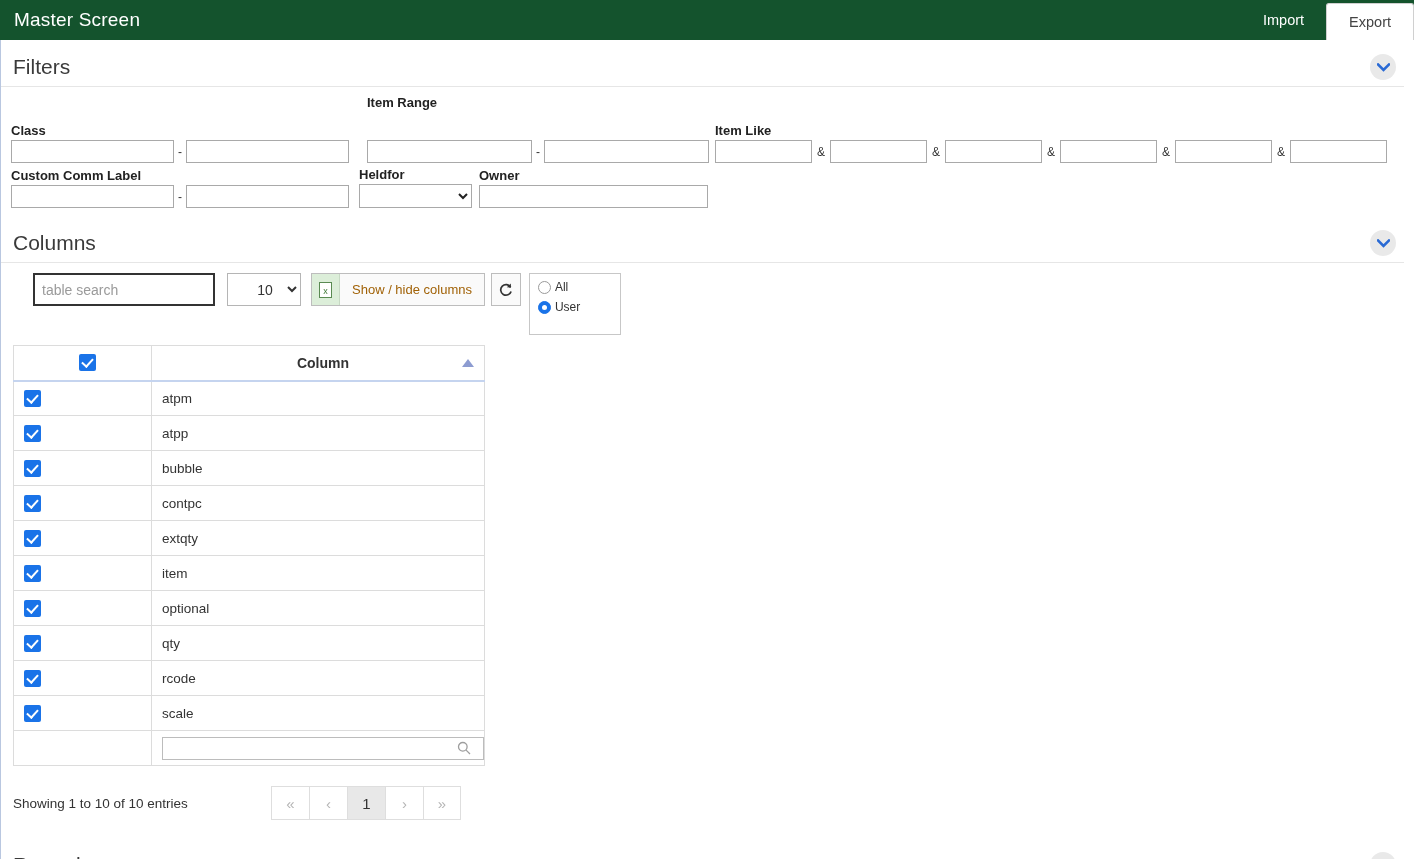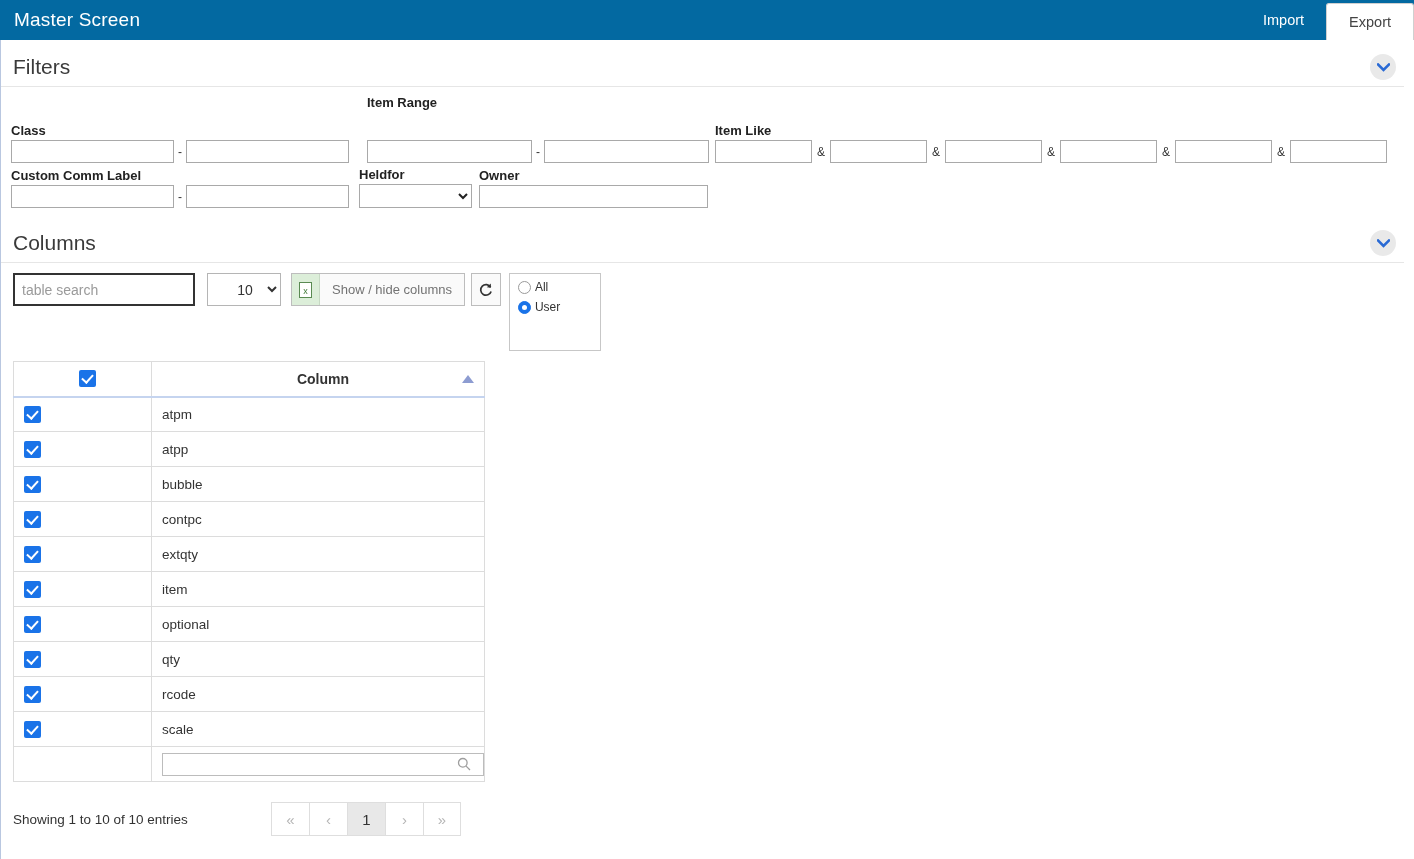--- a/index.html
+++ b/index.html
@@ -6,21 +6,21 @@
   html, body {
     margin: 0; padding: 0;
     background: #ffffff;
     font-family: "Liberation Sans", sans-serif;
   }
   body { width: 1414px; height: 859px; overflow: hidden; position: relative; }
 
   
   .topbar {
     height: 40px;
-    background: #0369a1;
+    background: #14532d;
     display: flex;
     align-items: stretch;
     position: relative;
   }
   .topbar-title {
     color: #ffffff;
     font-size: 19px;
     line-height: 40px;
     padding-left: 14px;
     letter-spacing: 0.2px;
@@ -121,20 +121,21 @@
   .columns-body { padding: 10px 0 0 12px; }
   .toolbar { display: flex; align-items: flex-start; }
   .tsearch {
     width: 182px; height: 33px;
     border: 2px solid #333333;
     font-size: 14px;
     padding: 2px 7px;
     font-family: "Liberation Sans", sans-serif;
     outline: none;
     color: #333;
+    margin-left: 20px;
   }
   .tsearch::placeholder { color: #9a9a9a; }
   .lenwrap { margin-left: 12px; }
   .lensel {
     width: 74px; height: 33px;
     border: 1px solid #b5b5b5;
     font-size: 14px;
     text-align: center;
     font-family: "Liberation Sans", sans-serif;
     background: #fff;
@@ -153,40 +154,40 @@
     width: 28px;
     background: #dceed9;
     display: flex; align-items: center; justify-content: center;
     border-right: 1px solid #c7d9c4;
     cursor: pointer;
   }
   .shcols-btn {
     padding: 0 12px;
     display: flex; align-items: center;
     font-size: 13px;
-    color: #737373;
+    color: #a16207;
     background: #fafafa;
     cursor: pointer;
     white-space: nowrap;
   }
   .reset-btn {
     margin-left: 6px;
     width: 30px; height: 33px;
     border: 1px solid #bdbdbd;
     background: #fafafa;
     display: flex; align-items: center; justify-content: center;
     cursor: pointer;
   }
   .radiobox {
     margin-left: 8px;
     border: 1px solid #c7c7c7;
     background: #fff;
     padding: 6px 10px 6px 8px;
     width: 92px;
-    height: 78px;
+    height: 62px;
   }
   .radio-row {
     display: flex; align-items: center;
     margin-bottom: 6px;
     cursor: pointer;
   }
   .radio-row:last-child { margin-bottom: 0; }
   .rdot {
     width: 13px; height: 13px;
     border-radius: 50%;

